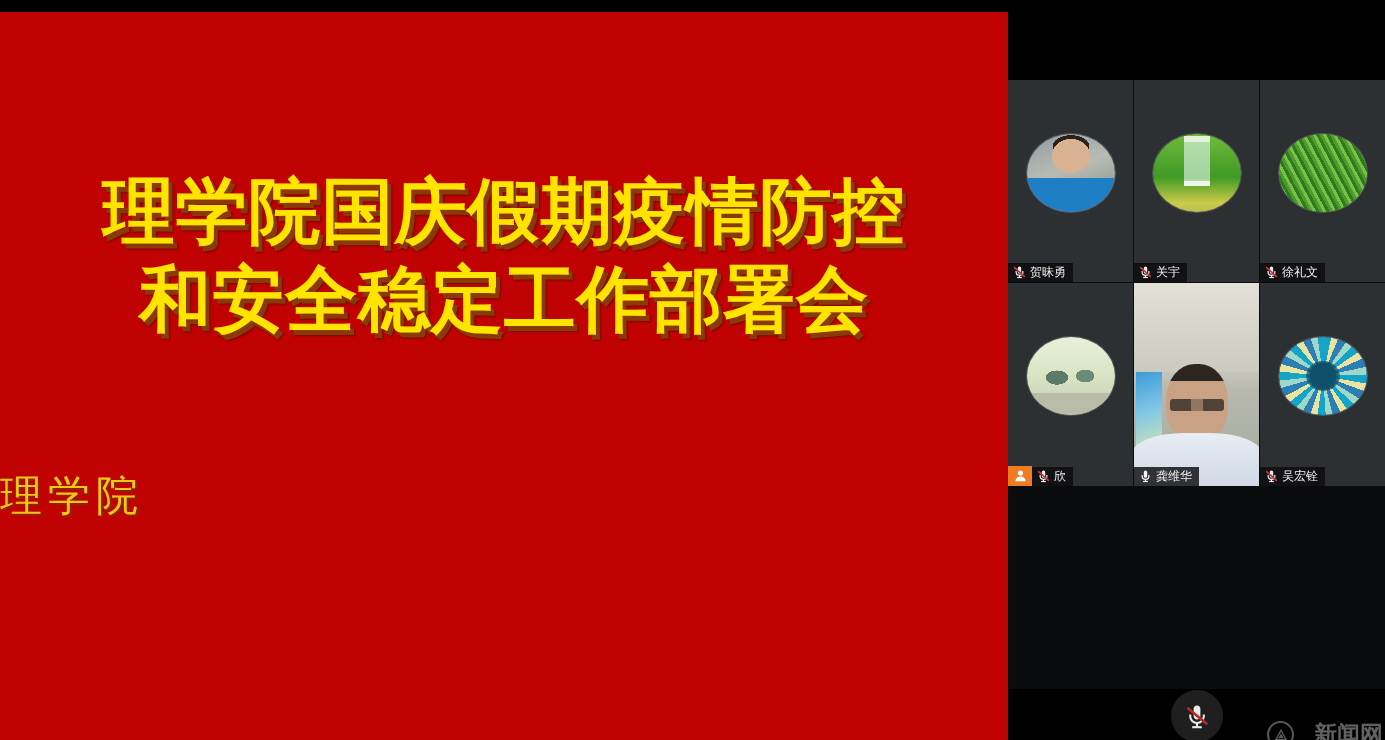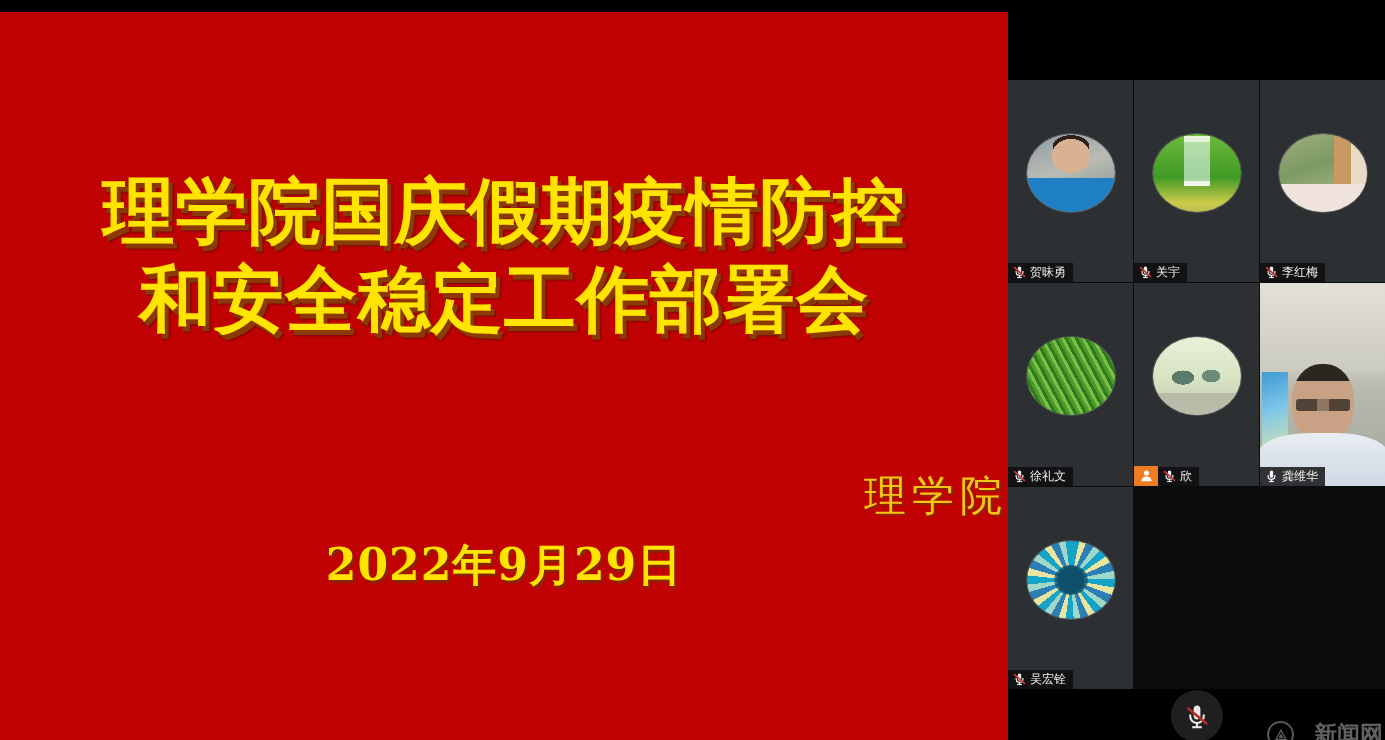--- a/index.html
+++ b/index.html
@@ -41,21 +41,21 @@
     line-height: 88px;
     letter-spacing: 1px;
     text-shadow: 4px 5px 0 #8a3a06, 5px 6px 2px rgba(60,12,0,.55);
     white-space: pre-line;
   }
   .slide-org {
     position: absolute;
     left: 0;
     top: 458px;
     width: 1008px;
-    text-align: right;
+    text-align: left;
     color: #f5c518;
     font-family: "DejaVu Serif", "Liberation Serif", serif;
     font-size: 42px;
     line-height: 52px;
     letter-spacing: 6px;
     text-shadow: 2px 2px 0 rgba(120,50,6,.7);
   }
   .slide-date {
     position: absolute;
     left: 0;
@@ -334,21 +334,20 @@
 </style>
 </head>
 <body>
 
 <div class="screen">
 
   <div class="slide">
     <div class="slide-title">理学院国庆假期疫情防控
 和安全稳定工作部署会</div>
     <div class="slide-org">理学院</div>
-    <div class="slide-date">2022年9月29日</div>
   </div>
 
   <div class="rail">
 
     <div class="rail-topbar"></div>
 
     <div class="tile-grid" id="tile-grid">
         <div class="tile">
           <div class="avatar">
             <div class="av-art av-person-blue"></div>
@@ -374,37 +373,20 @@
             <span class="mic">
               <svg viewBox="0 0 13 14">
                 <path d="M6.5 1.6c-1 0-1.7.8-1.7 1.8v3.5c0 1 .7 1.8 1.7 1.8s1.7-.8 1.7-1.8V3.4c0-1-.7-1.8-1.7-1.8z" fill="#f0f0f0"></path>
                 <path d="M3.1 6.1v.9c0 1.9 1.5 3.4 3.4 3.4s3.4-1.5 3.4-3.4v-.9" fill="none" stroke="#f0f0f0" stroke-width="1.2"></path>
                 <path d="M6.5 10.4v2.1" stroke="#f0f0f0" stroke-width="1.2"></path>
                 <path d="M4.1 12.5h4.8" stroke="#f0f0f0" stroke-width="1.2"></path>
                 <path d="M1.6 2.6L11.4 11.4" fill="none" stroke="#c23a3a" stroke-width="1.7" stroke-linecap="round"></path>
               </svg>
             </span>
             <span class="pname">关宇</span>
-          </div>
-        </div>
-        <div class="tile">
-          <div class="avatar">
-            <div class="av-art av-room"></div>
-          </div>
-          <div class="nameplate">
-            <span class="mic">
-              <svg viewBox="0 0 13 14">
-                <path d="M6.5 1.6c-1 0-1.7.8-1.7 1.8v3.5c0 1 .7 1.8 1.7 1.8s1.7-.8 1.7-1.8V3.4c0-1-.7-1.8-1.7-1.8z" fill="#f0f0f0"></path>
-                <path d="M3.1 6.1v.9c0 1.9 1.5 3.4 3.4 3.4s3.4-1.5 3.4-3.4v-.9" fill="none" stroke="#f0f0f0" stroke-width="1.2"></path>
-                <path d="M6.5 10.4v2.1" stroke="#f0f0f0" stroke-width="1.2"></path>
-                <path d="M4.1 12.5h4.8" stroke="#f0f0f0" stroke-width="1.2"></path>
-                <path d="M1.6 2.6L11.4 11.4" fill="none" stroke="#c23a3a" stroke-width="1.7" stroke-linecap="round"></path>
-              </svg>
-            </span>
-            <span class="pname">李红梅</span>
           </div>
         </div>
         <div class="tile">
           <div class="avatar">
             <div class="av-art av-grass"></div>
           </div>
           <div class="nameplate">
             <span class="mic">
               <svg viewBox="0 0 13 14">
                 <path d="M6.5 1.6c-1 0-1.7.8-1.7 1.8v3.5c0 1 .7 1.8 1.7 1.8s1.7-.8 1.7-1.8V3.4c0-1-.7-1.8-1.7-1.8z" fill="#f0f0f0"></path>

